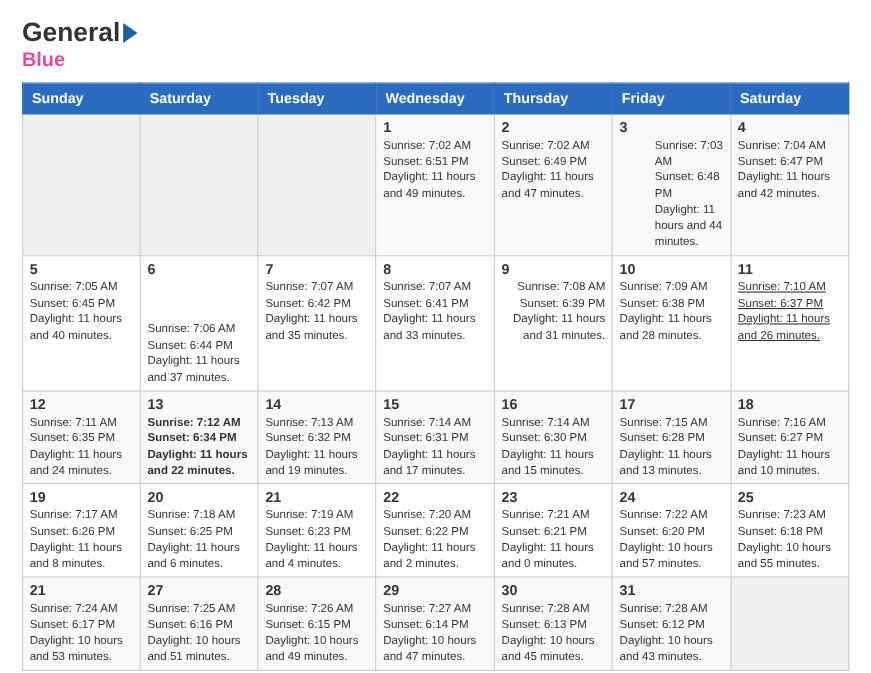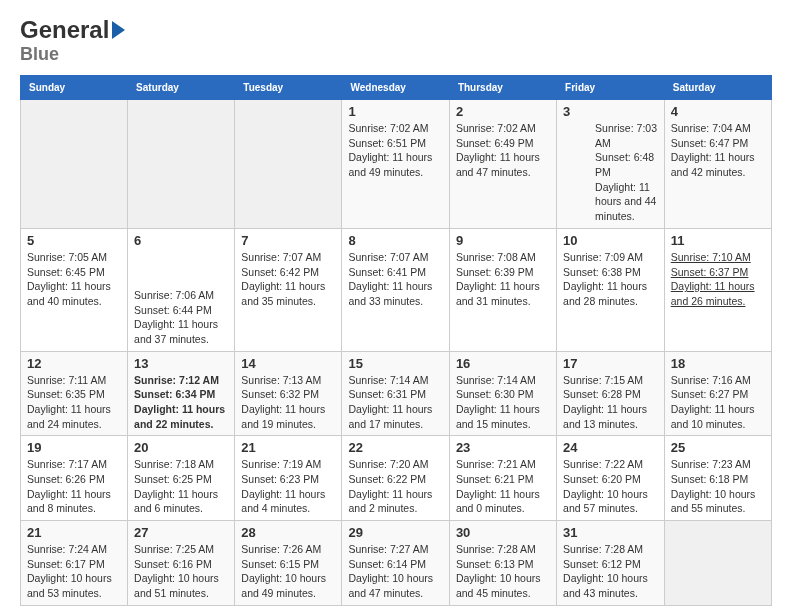--- a/index.html
+++ b/index.html
@@ -42,21 +42,21 @@
     .calendar {
       width: 100%;
       border-collapse: collapse;
       border: 1px solid #ccc;
     }
     .calendar th {
       background: #2a6bbf;
       color: #fff;
       text-align: left;
       padding: 6px 8px;
-      font-size: 10px;
+      font-size: 13px;
       border: 1px solid #2a6bbf;
     }
     .calendar td {
       vertical-align: top;
       padding: 4px 6px;
       border: 1px solid #ccc;
       width: 108px;
       min-height: 80px;
       font-size: 11px;
       color: #333;
@@ -86,21 +86,21 @@
 </head>
 <body>
 
 <div class="page">
   <div class="header">
     <div class="logo">
         <div style="display: flex; align-items: center;">
           <span style="font-size: 24px; font-weight: bold; color: rgb(51, 51, 51);">General</span>
           <div style="width: 0px; height: 0px; border-top: 9px solid transparent; border-bottom: 9px solid transparent; border-left: 13px solid rgb(26, 95, 168); margin-left: 3px;"></div>
         </div>
-        <span style="font-size: 18px; font-weight: bold; color: #737373;">Blue</span>
+        <span style="font-size: 18px; font-weight: bold; color: #ec4899;">Blue</span>
       </div>
     <div class="title-section">
       <div class="month-title"></div>
       <div class="location"></div>
     </div>
   </div>
 
   <table class="calendar">
     <thead>
       <tr>
@@ -163,21 +163,21 @@
 Daylight: 11 hours and 35 minutes.</div>
           </td>
           <td>
             <span class="day-number">8</span>
             <div class="day-info" style="white-space: pre-line;">Sunrise: 7:07 AM
 Sunset: 6:41 PM
 Daylight: 11 hours and 33 minutes.</div>
           </td>
           <td>
             <span class="day-number">9</span>
-            <div class="day-info" style="white-space: pre-line;">Sunrise: 7:08 AM
+            <div class="day-info" style="white-space: pre-line; text-align: right;">Sunrise: 7:08 AM
 Sunset: 6:39 PM
 Daylight: 11 hours and 31 minutes.</div>
           </td>
           <td>
             <span class="day-number">10</span>
             <div class="day-info" style="white-space: pre-line;">Sunrise: 7:09 AM
 Sunset: 6:38 PM
 Daylight: 11 hours and 28 minutes.</div>
           </td>
           <td>

